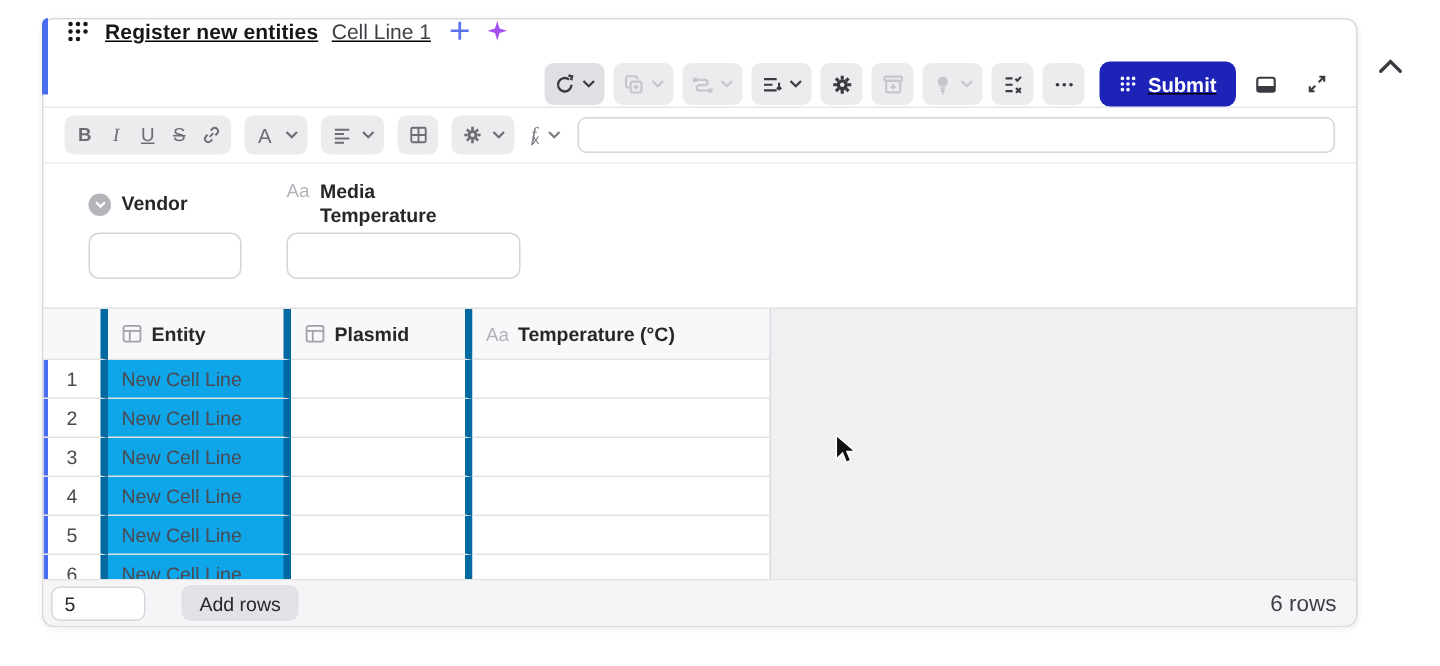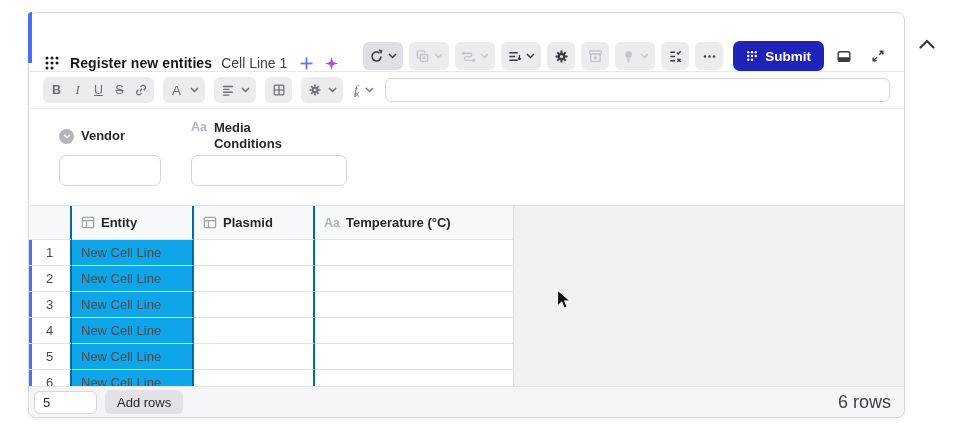--- a/index.html
+++ b/index.html
@@ -4,21 +4,21 @@
 <style>
   * { margin:0; padding:0; box-sizing:border-box; }
   body { background:#fff; }
   .stage { position:relative; width:960px; height:444px; background:#ffffff;
            font-family:"Liberation Sans", sans-serif; overflow:hidden; }
   .card { position:absolute; left:28px; top:12px; width:877px; height:406px;
           background:#fff; border:1px solid #d9d9de; border-radius:8px;
           box-shadow:0 1px 4px rgba(0,0,0,.07); display:flex; flex-direction:column; }
 
   
-  .hdr { flex:0 0 50px; display:flex; align-items:flex-end; padding:0 12px 0 15px; position:relative; }
+  .hdr { flex:0 0 50px; display:flex; align-items:flex-start; padding:0 12px 0 15px; position:relative;text-decoration:underline; }
   .accent { position:absolute; left:-1px; top:-1px; width:4px; height:51px; background:#4a6ff0;
             border-radius:8px 0 0 0; }
   .title { font-weight:bold; font-size:14px; color:#17171b; margin-left:10px; letter-spacing:.1px;}
   .subtitle { font-size:14px; color:#3f3f46; margin-left:9px; }
   .hdr-plus { margin-left:12px; color:#5b74f0; display:flex; align-items:center; cursor:pointer;}
   .hdr-spark { margin-left:10px; display:flex; align-items:center; cursor:pointer;}
   .tools { margin-left:auto; display:flex; align-items:center; gap:6px;margin-top:28px; }
   .tbtn { height:28px; min-width:28px; padding:0 6px; background:#ececee; border:none;
           border-radius:6px; display:flex; align-items:center; justify-content:center; gap:4px;
           color:#3a3a41; cursor:pointer; }
@@ -54,52 +54,52 @@
   .field { position:absolute; top:8px; display:flex; flex-direction:column; }
   .f-vendor { left:30px; width:102px; }
   .f-media  { left:162px; width:156px; }
   .f-parent { left:350px; width:153px; }
   .flabel { height:38px; display:flex; align-items:center; gap:7px; font-weight:bold;
             font-size:13px; color:#27272a; line-height:1.25; }
   .flabel .txt { display:inline-block; }
   .f-media .txt { width:82px; }
   .vendor-circ { width:15px; height:15px; border-radius:50%; background:#b4b4bb; display:flex;
                  align-items:center; justify-content:center; flex:0 0 15px;}
-  .aa { color:#b3b3ba; font-size:12.5px; font-weight:bold; }
+  .aa { color:#b3b3ba; font-size:12.5px; font-weight:normal; }
   .finput { height:31px; border:1px solid #d4d4d9; border-radius:7px; background:#fff;
             font-family:inherit; font-size:13px; padding:0 8px; color:#27272a; width:100%; }
 
   
   .tablewrap { flex:1; border-top:1px solid #e3e3e6; background:#eef0f2; display:flex;
                flex-direction:column; overflow:hidden; }
   .trow { display:flex; flex:0 0 26px; }
   .trow.head { flex:0 0 34px; }
-  .cell { display:flex; align-items:center; border-right:2px solid #0369a1;
+  .cell { display:flex; align-items:center; border-right:5px solid #0369a1;
           border-bottom:1px solid #e3e3e6; font-size:13px; color:#4a4a50; background:#fff; }
   .head .cell { background:#f7f8fa; font-weight:bold; color:#27272a; gap:6px; padding-left:9px; }
   .c-num { width:43px; justify-content:center; position:relative; padding-left:0 !important; }
   .trow:not(.head) .c-num::before { content:""; position:absolute; left:0; top:0; width:3px;
           height:100%; background:#4a6ff0; }
   .c-entity { width:122px; padding-left:9px; }
   .trow:not(.head) .c-entity { background:#0ea5e9; }
   .c-plasmid { width:121px; padding-left:9px;text-align:right; }
   .c-temp { width:199px; padding-left:9px; border-right:1px solid #d9d9de; }
   .tbl-ico { color:#a1a1a8; display:flex; }
   .tbl-ico.blue { color:#97a3bd; }
 
   
   .foot { flex:0 0 31px; background:#f5f5f7; border-top:1px solid #e3e3e6;
           border-radius:0 0 8px 8px; display:flex; align-items:center; gap:8px;
           padding:0 13px 0 5px; }
   .foot-input { width:63px; height:23px; border:1px solid #d6d6db; border-radius:6px;
                 padding:0 8px; font-size:13px; color:#27272a; background:#fff; font-family:inherit;}
   .addrows { height:24px; background:#e2e2e6; border:none; border-radius:6px; padding:0 12px;
              font-size:13px; color:#27272a; display:flex; align-items:center; cursor:pointer;
-             font-family:inherit;}
-  .rowcount { margin-left:auto; font-size:18px; color:#3f3f46;text-align:right; }
+             font-family:inherit;margin-left:16px;}
+  .rowcount { margin-left:auto; font-size:15px; color:#3f3f46;text-align:right; }
 
   .cursor { position:absolute; left:556px; top:289px; pointer-events:none; }
   svg { display:block; }
 </style>
 </head>
 <body>
 
 <div class="stage">
   <div class="card">
 
@@ -330,21 +330,21 @@
                 <polyline points="1,1 4.5,4.5 8,1"></polyline>
               </svg>
           </span>
           <span class="txt">Vendor</span>
         </div>
         <input class="finput" value="" style="">
       </div>
       <div class="field f-media">
         <div class="flabel" style="align-items:flex-start; padding-top:3px;">
           <span class="aa">Aa</span>
-          <span class="txt">Media Conditions</span>
+          <span class="txt">Media Temperature</span>
         </div>
         <input class="finput" value="" style="">
       </div>
     </div>
 
     <div class="tablewrap">
       <div class="trow head">
         <div class="cell c-num"></div>
         <div class="cell c-entity">
           <span class="tbl-ico">

